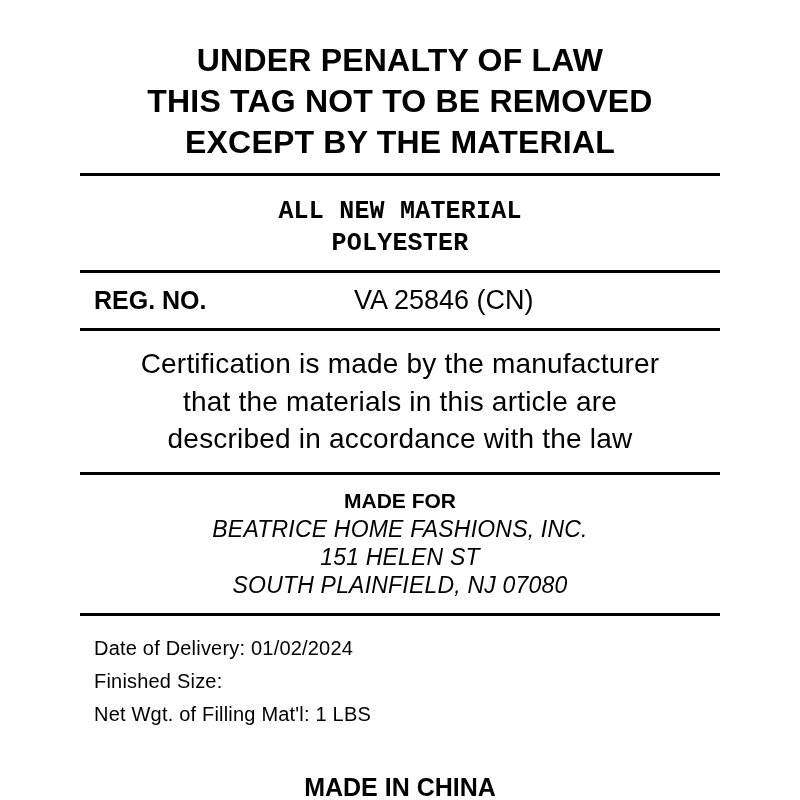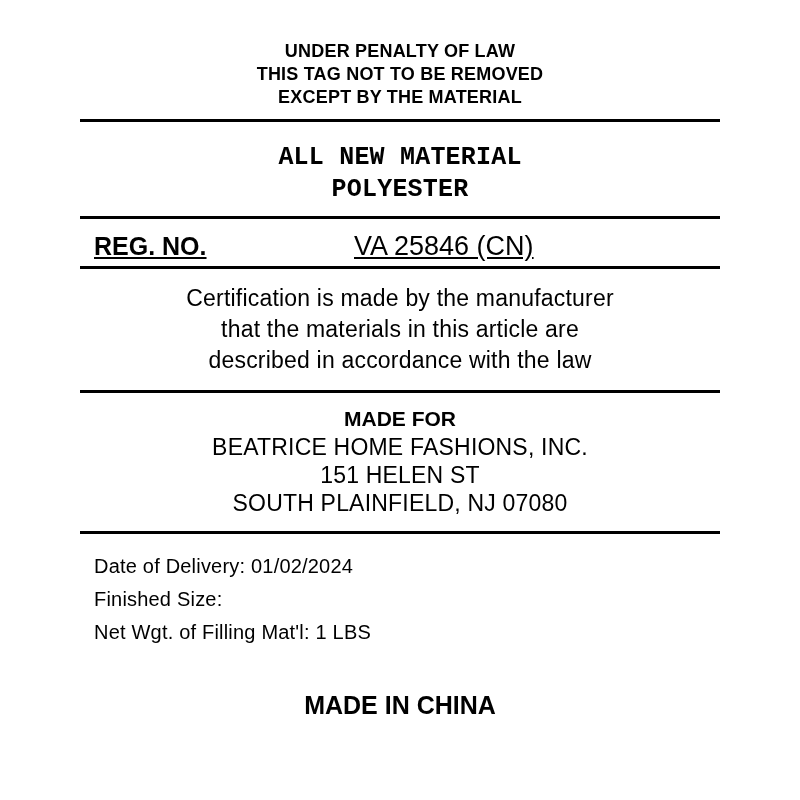--- a/index.html
+++ b/index.html
@@ -35,63 +35,62 @@
   }
   .line {
     line-height: 1.22;
     letter-spacing: 0.2px;
   }
 
   
   .header-block {
     padding-bottom: 10px;
   }
-  .header-block .line { font-size: 18px; font-weight: bold; line-height: 1.28; }
+  .header-block .line { font-size: 32px; font-weight: bold; line-height: 1.28; }
 
   
   .material-block {
     padding: 20px 0 10px 0;
     font-family: Liberation Mono, monospace;
   }
   .material-block .line { font-size: 25px; font-weight: bold; line-height: 1.28; }
 
   
   .reg-block {
-    padding: 12px 0 4px 0;
+    padding: 12px 0 12px 0;
     display: flex;
     justify-content: flex-start;
     align-items: baseline;
     width: 640px;
-    text-decoration: underline;
   }
   .reg-label {
     font-size: 25px;
     font-weight: bold;
     padding-left: 14px;
     width: 260px;
     text-align: left;
   }
   .reg-value {
     font-size: 27px;
     font-weight: normal;
     text-align: left;
   }
 
   
   .cert-block {
     padding: 14px 0 14px 0;
   }
-  .cert-block .line { font-size: 23px; font-weight: normal; line-height: 1.35; }
+  .cert-block .line { font-size: 28px; font-weight: normal; line-height: 1.35; }
 
   
   .madefor-block {
     padding: 12px 0 14px 0;
   }
   .madefor-title { font-size: 21px; font-weight: bold; line-height: 1.3; }
-  .madefor-block .line { font-size: 23px; font-weight: normal; line-height: 1.22; }
+  .madefor-block .line { font-size: 23px; font-weight: normal; line-height: 1.22; font-style: italic; }
 
   
   .details-block {
     width: 640px;
     padding: 16px 0 0 14px;
     box-sizing: border-box;
     text-align: left;
   }
   .details-block .line { font-size: 20px; font-weight: normal; line-height: 1.65; }
 

